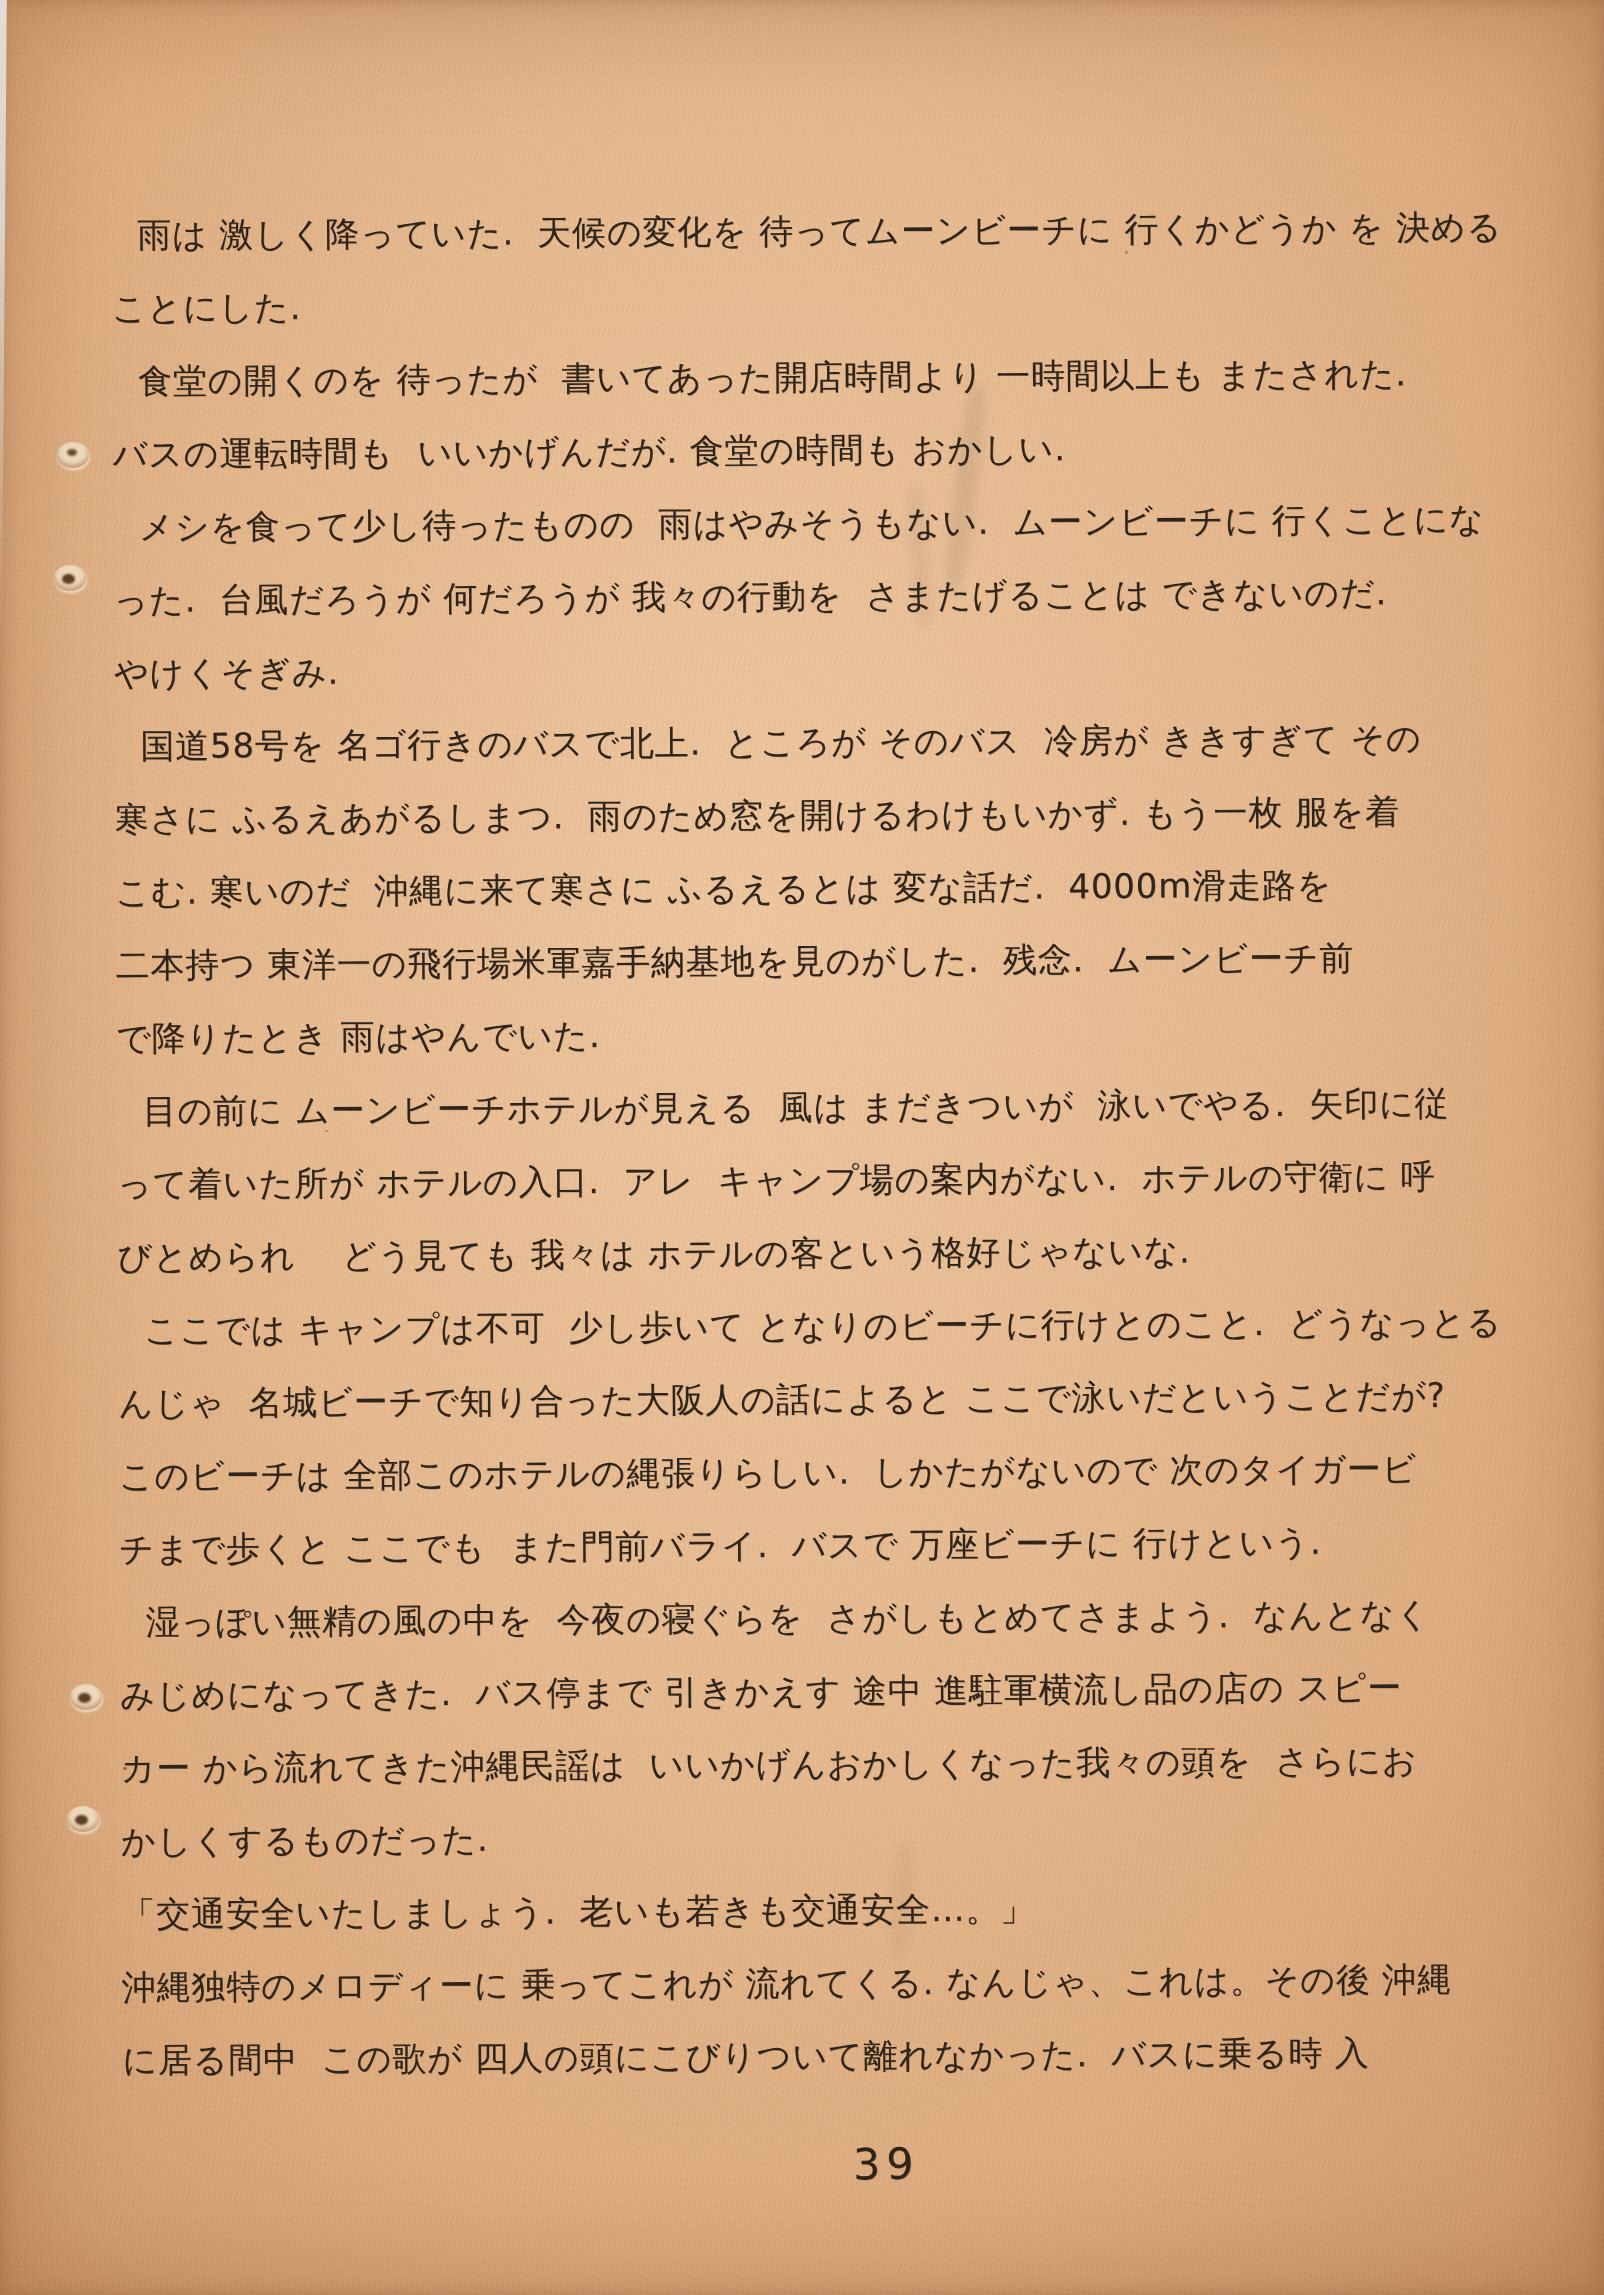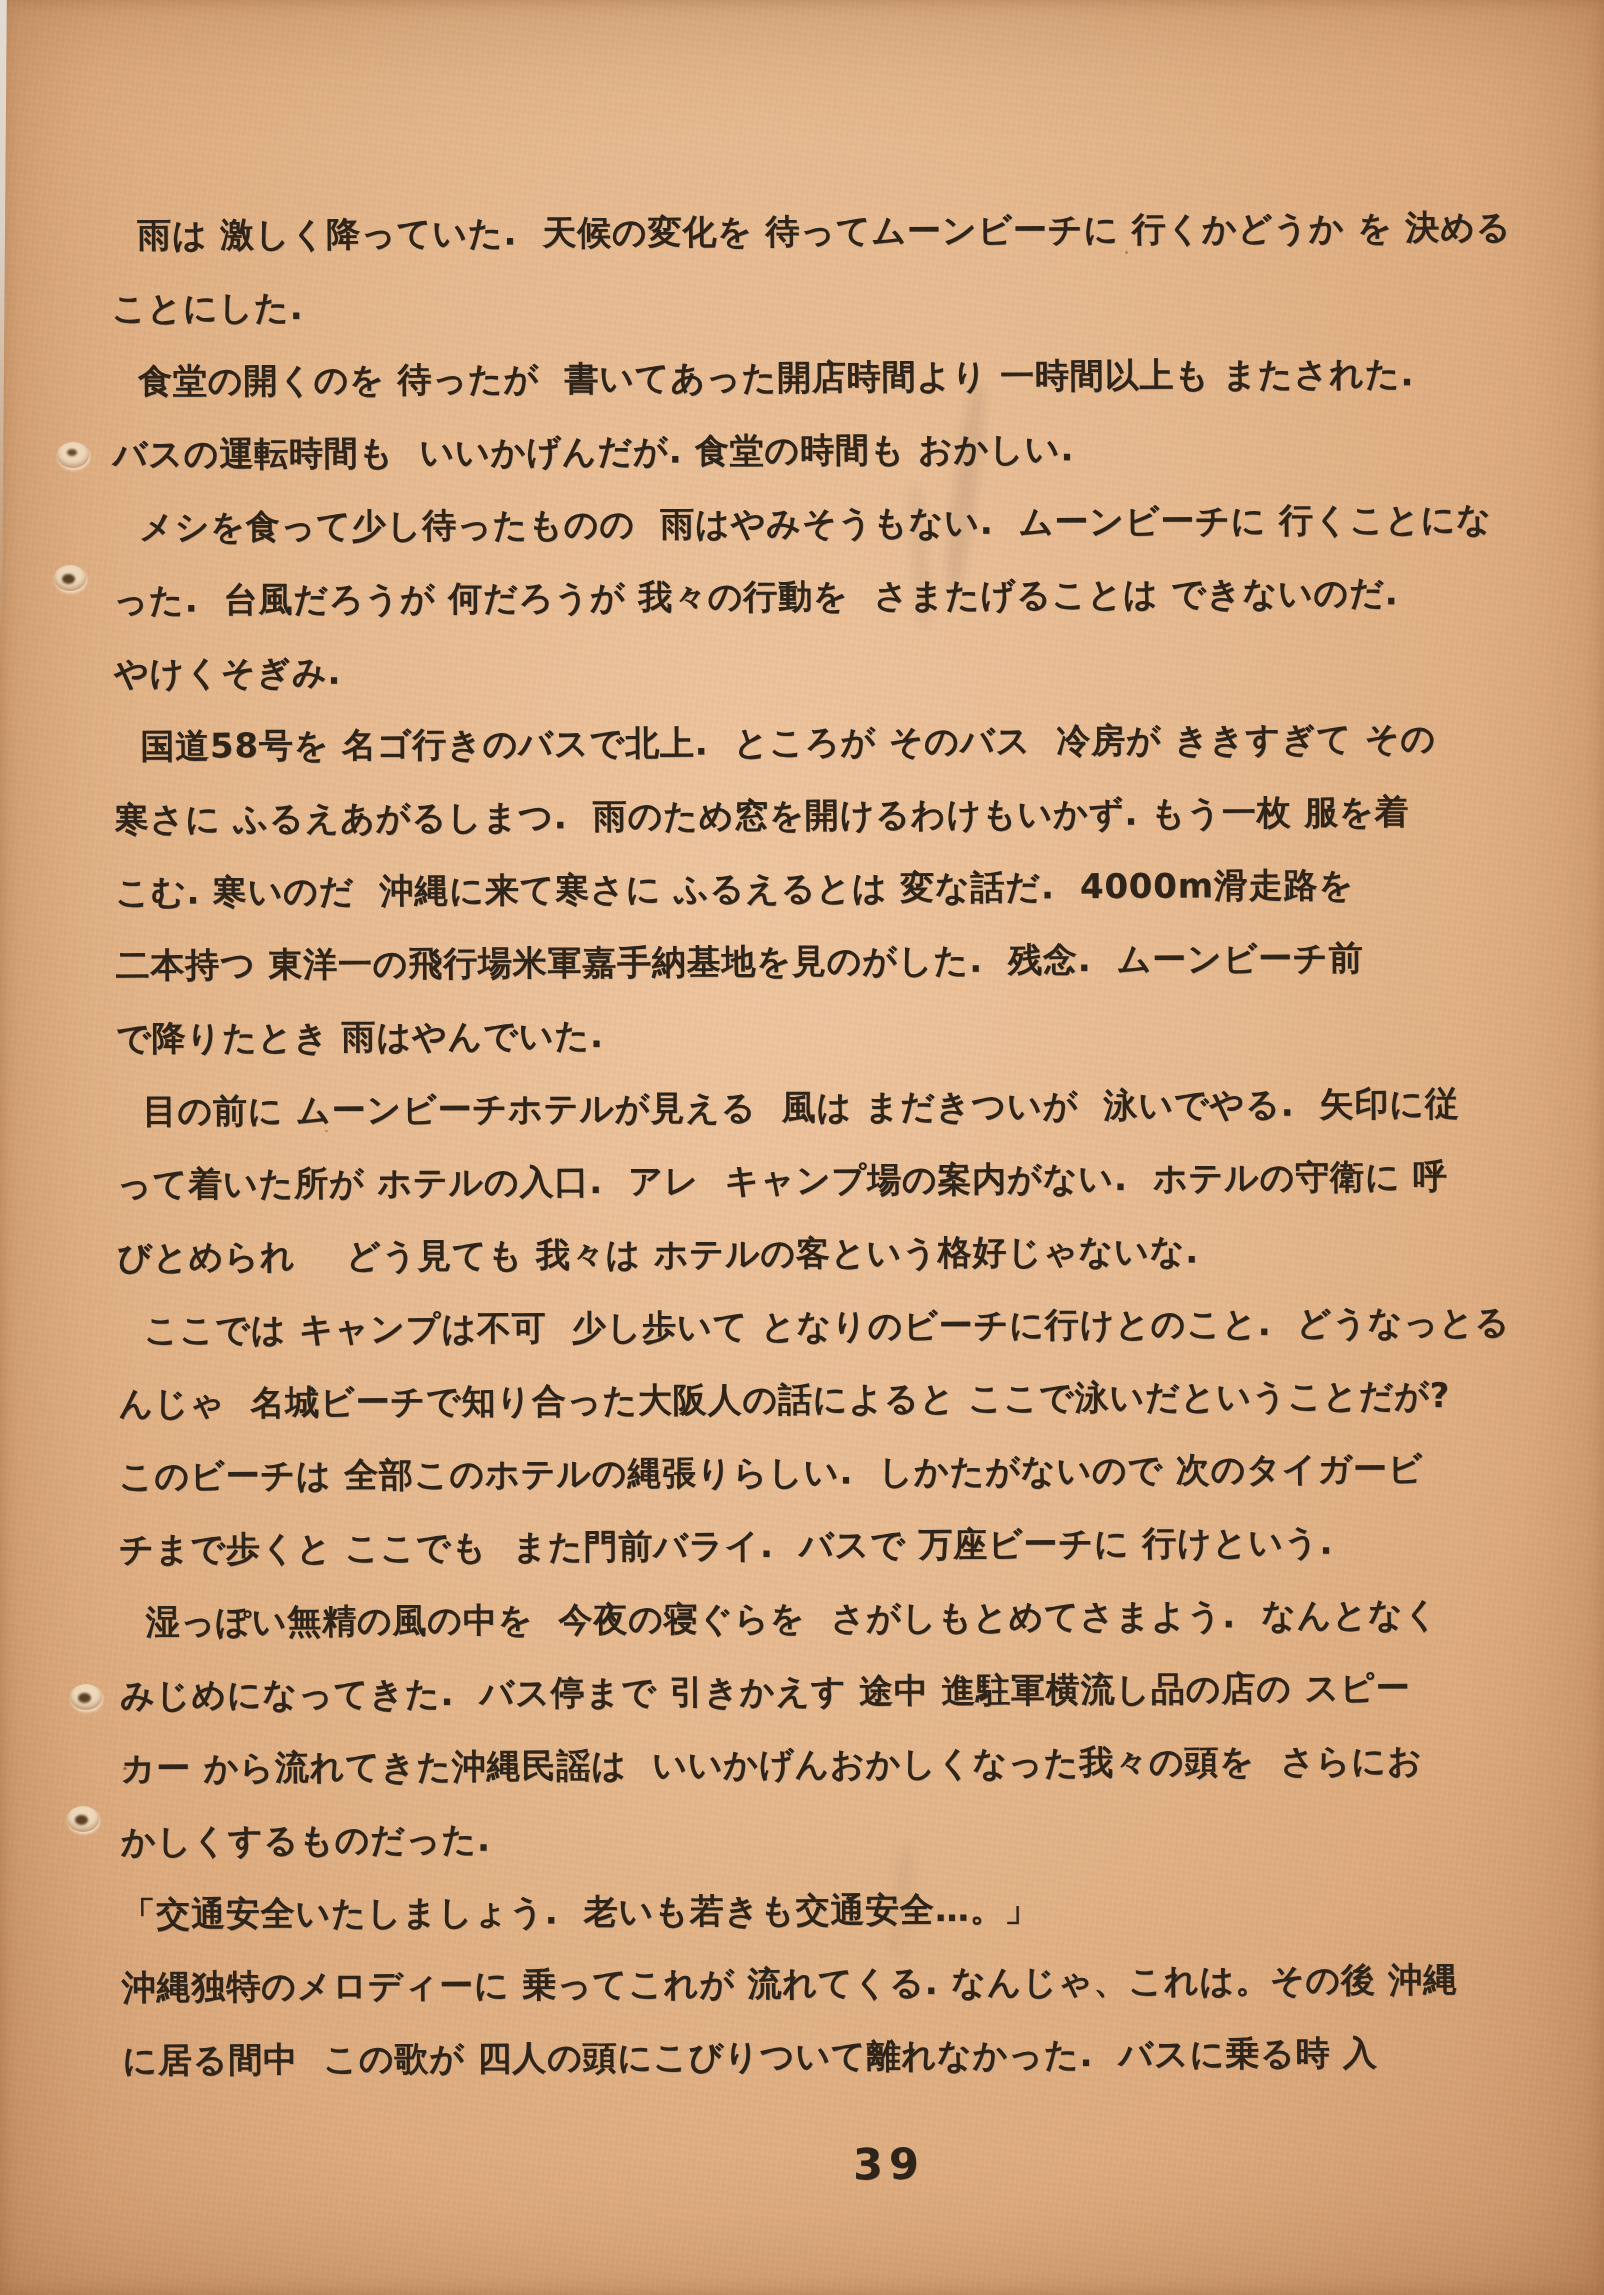--- a/index.html
+++ b/index.html
@@ -12,21 +12,20 @@
   }
   .paper{
     position:absolute;inset:0;
     background:
       repeating-linear-gradient(97deg, rgba(255,255,255,.02) 0 2.3px, rgba(90,50,20,.015) 2.3px 5.3px),
       repeating-linear-gradient(8deg, rgba(255,245,230,.015) 0 3px, rgba(80,40,15,.012) 3px 6.8px),
       radial-gradient(ellipse at 47% 40%, #eec69f 0%, #e7ba90 40%, #ddab7e 70%, #d09a6e 92%, #c78f63 100%);
     box-shadow:
       inset 0 0 121px rgba(130,75,35,.35),
       inset 0 0 16.6px rgba(115,65,30,.28);
-    font-weight: bold;
   }
   
   .edge-sliver{
     position:absolute;left:0;top:0;width:6.8px;height:650px;
     background:linear-gradient(to bottom,#e6e3de 0%,#ddd8d0 35%,rgba(220,214,204,0) 100%);
     clip-path:polygon(0 0,100% 0,25% 100%,0 100%);
     opacity:.92;
   }
   
   .hole{

